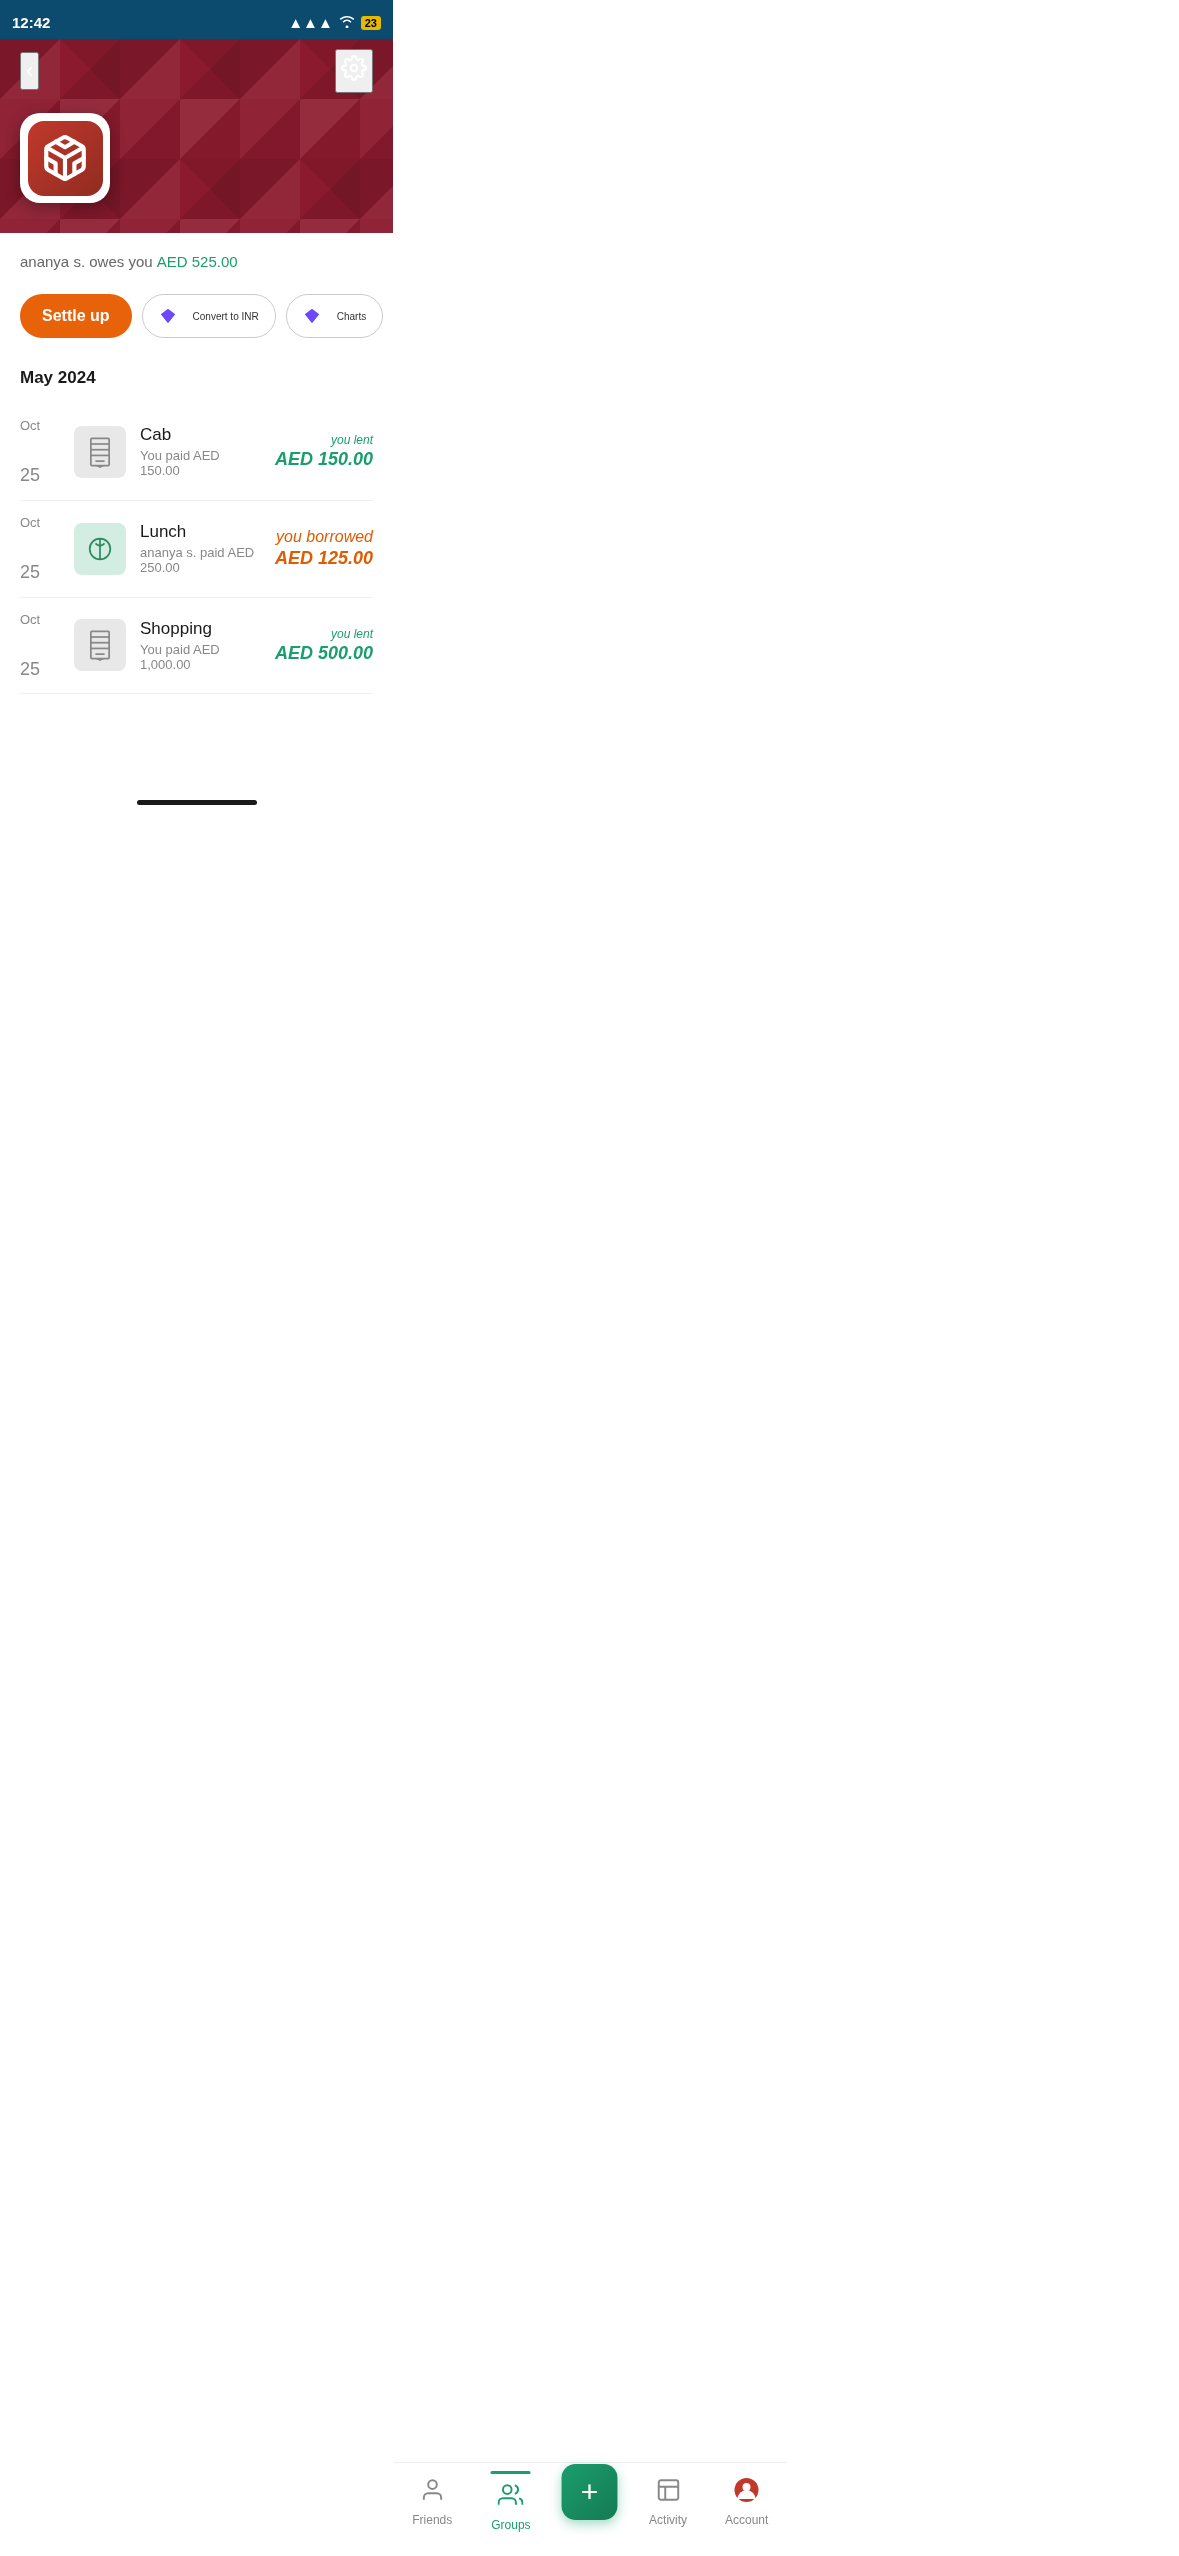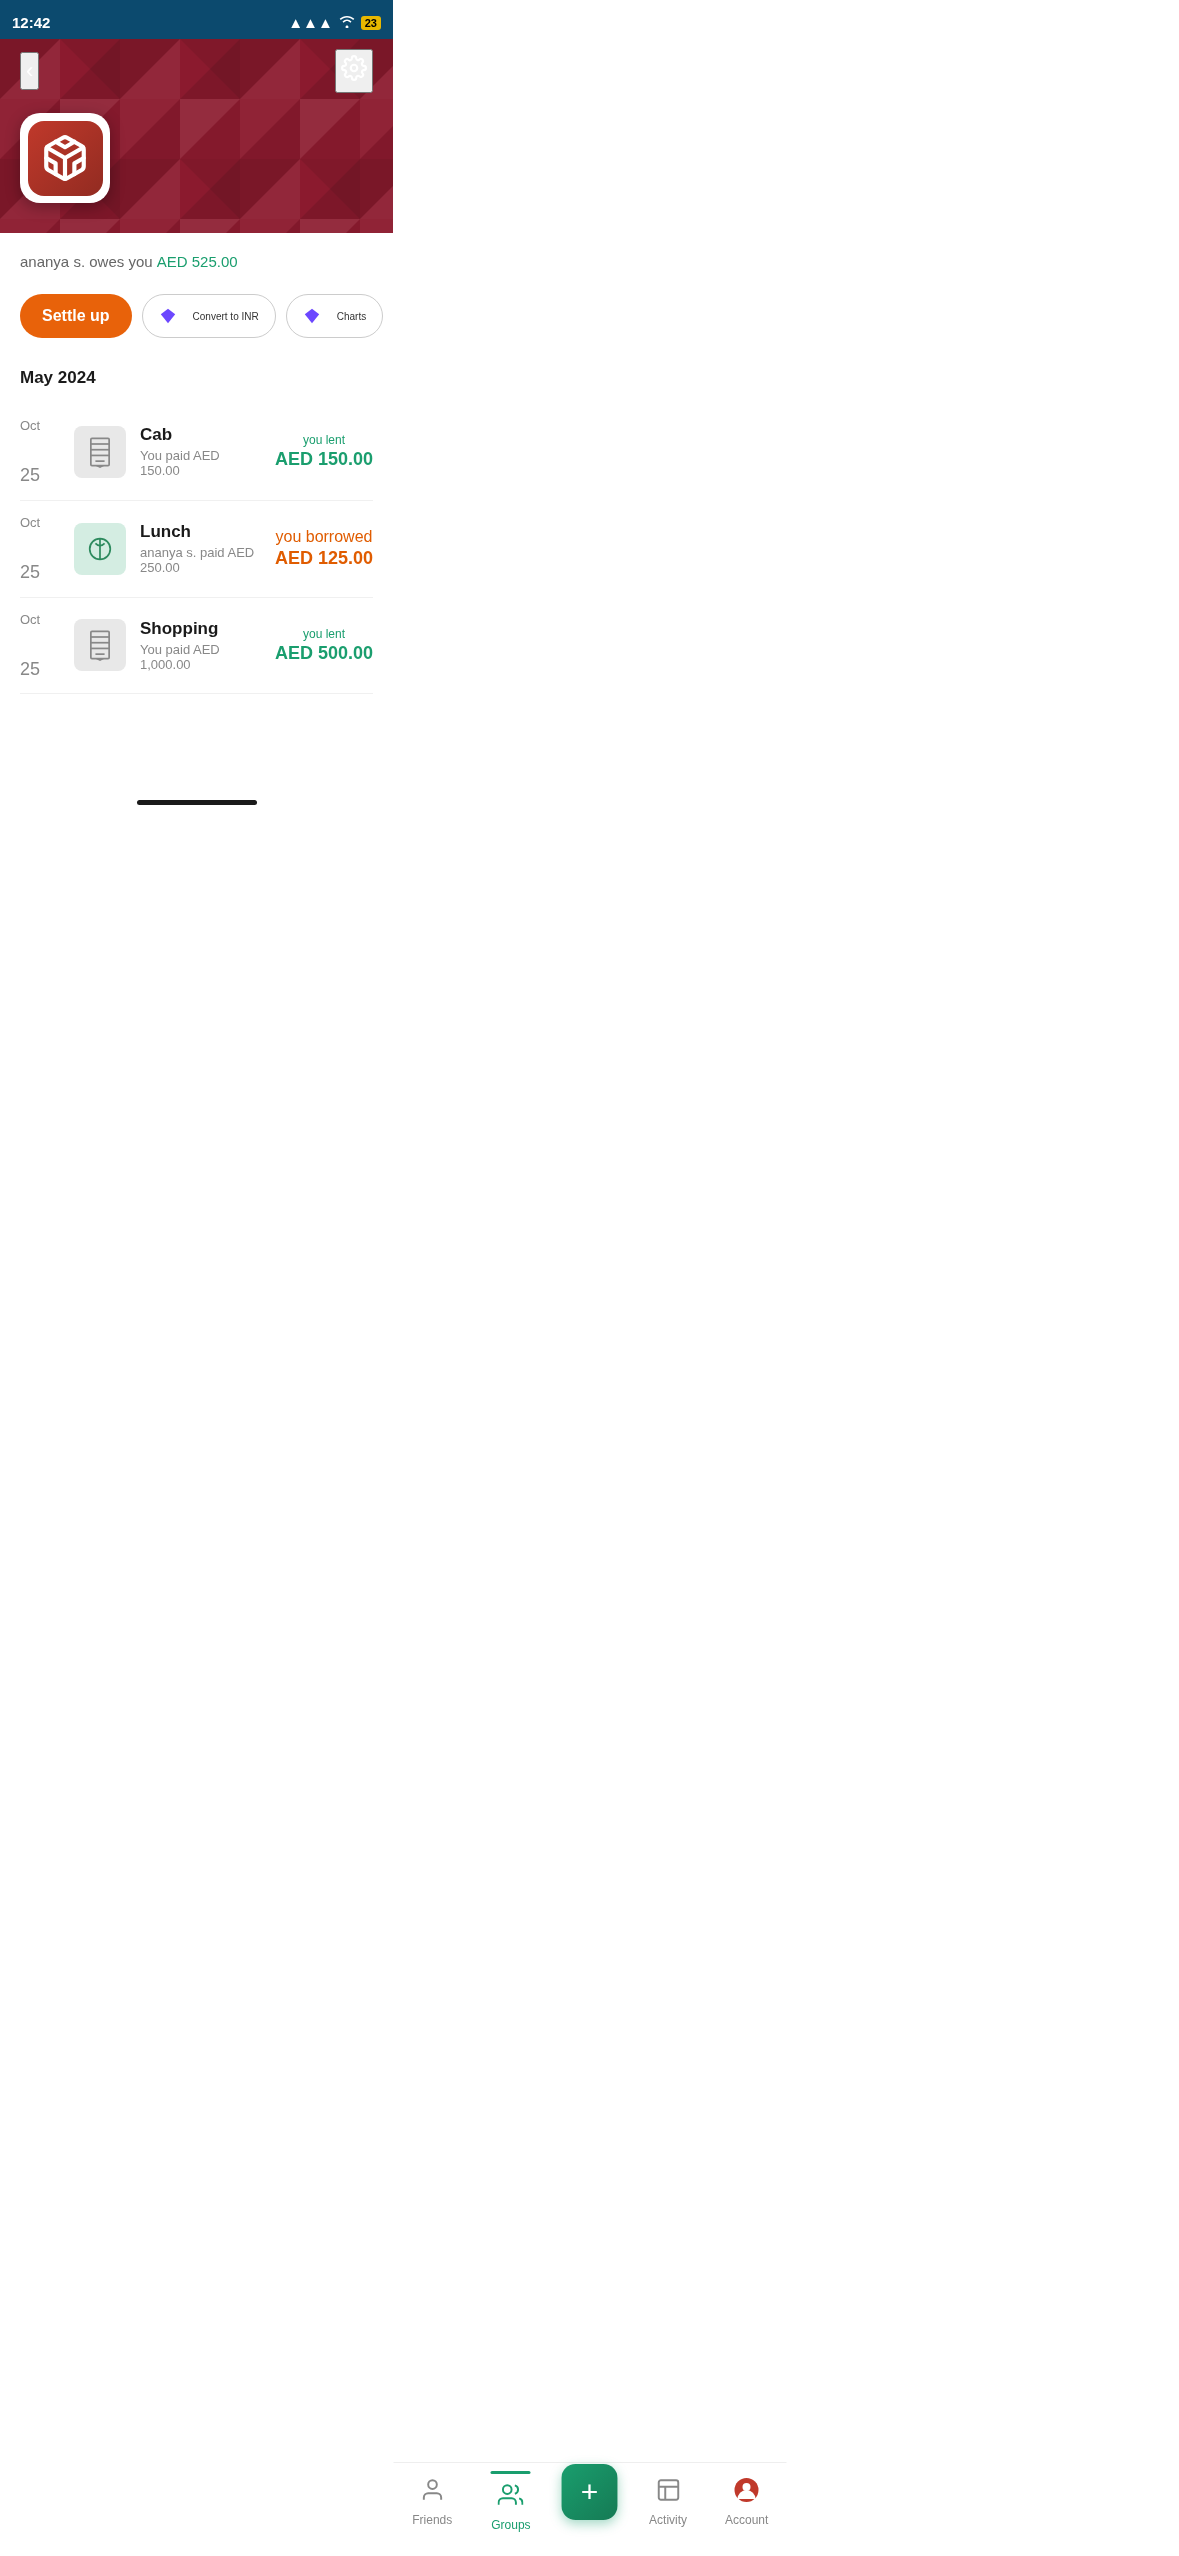--- a/index.html
+++ b/index.html
@@ -226,33 +226,34 @@
     .icon-box-green {
       background: #d4ede2;
     }
 
     .transaction-details {
       flex: 1;
     }
 
     .transaction-name {
       font-size: 17px;
-      font-weight: 700;
+      font-weight: 400;
       color: #1a1a1a;
       margin-bottom: 3px;
     }
 
     .transaction-sub {
       font-size: 13px;
       color: #888;
     }
 
     .transaction-amount-col {
-      text-align: center;
+      text-align: right;
       flex-shrink: 0;
+      font-style: italic;
     }
 
     .you-lent-label {
       font-size: 12px;
       color: #1a9e6e;
       display: block;
       margin-bottom: 2px;
     }
 
     .you-borrowed-label {

